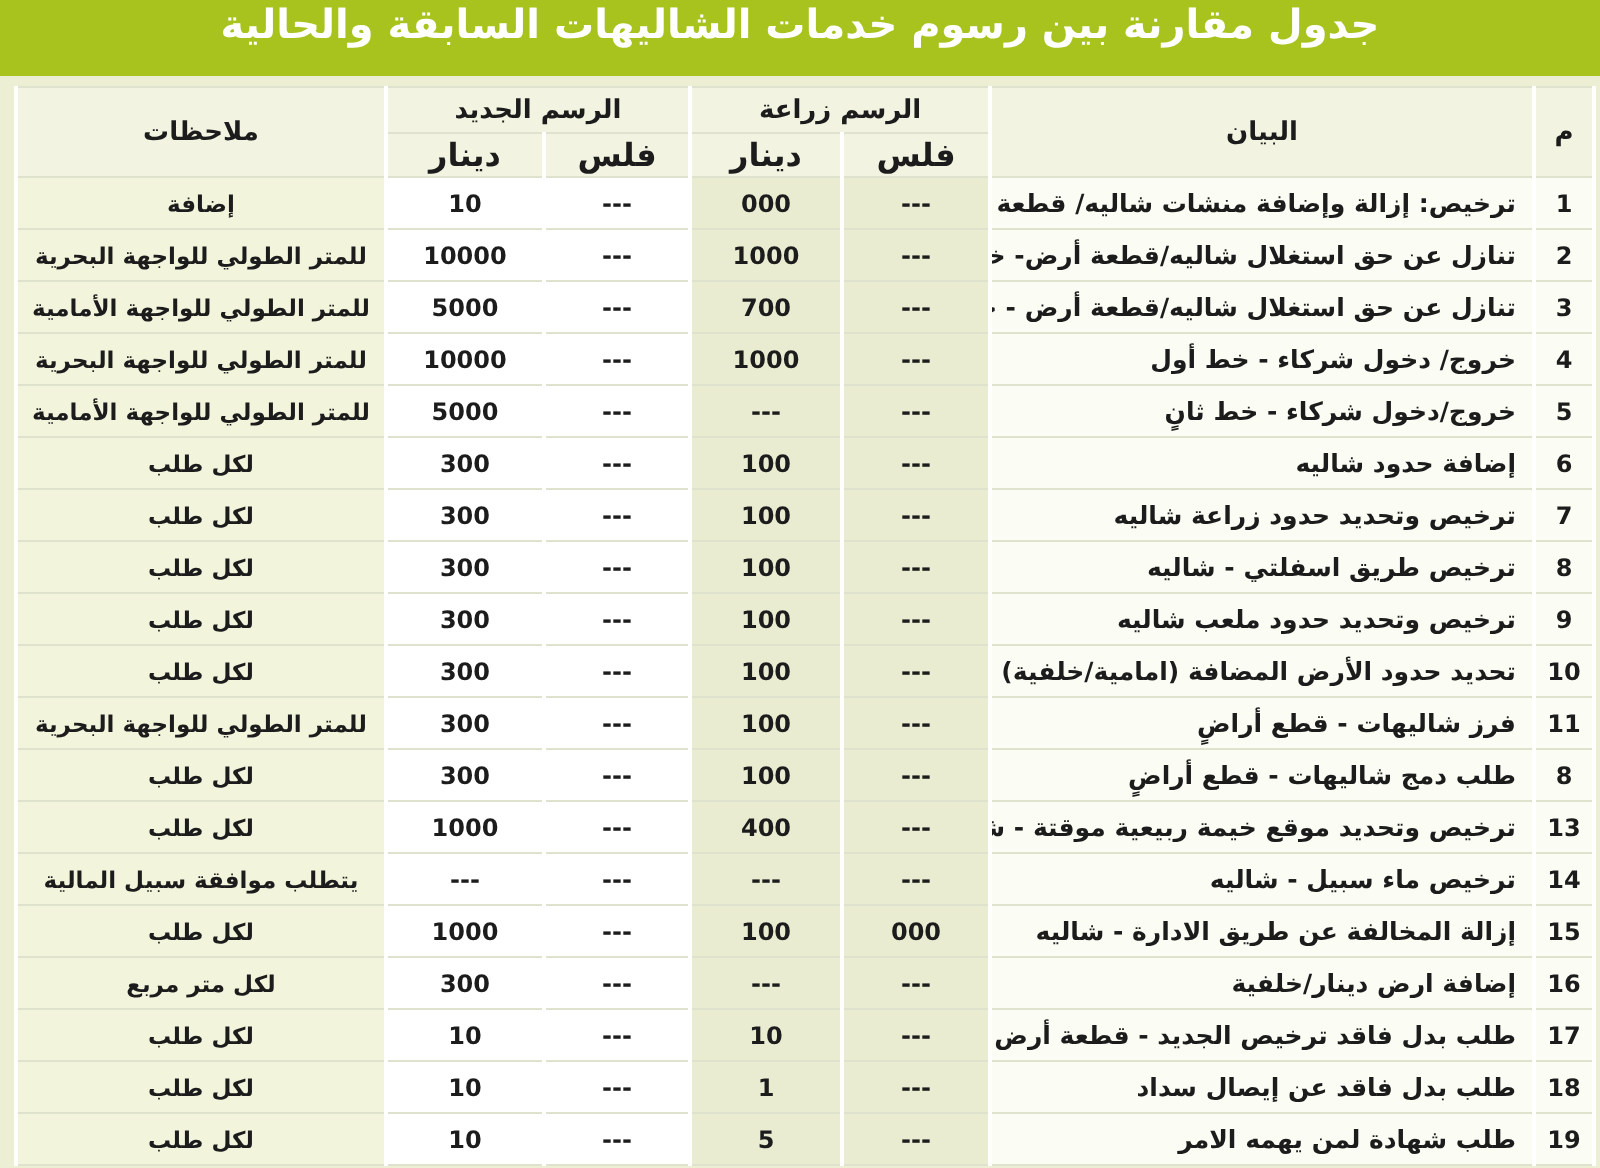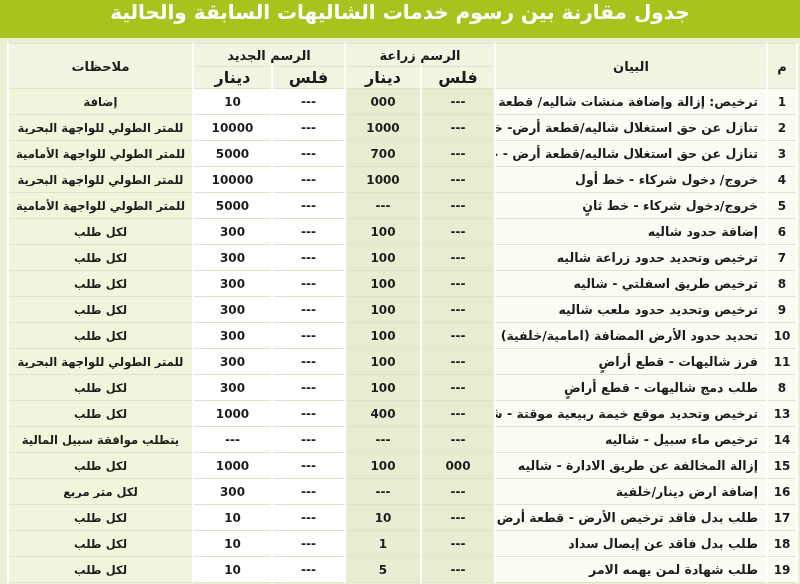--- a/index.html
+++ b/index.html
@@ -245,21 +245,21 @@
     <td class="num">16</td>
     <td class="desc">إضافة ارض دينار/خلفية</td>
     <td class="old">---</td>
     <td class="old">---</td>
     <td class="new">---</td>
     <td class="new">300</td>
     <td class="notes">لكل متر مربع</td>
   </tr>
         <tr>
     <td class="num">17</td>
-    <td class="desc">طلب بدل فاقد ترخيص الأرض - قطعة أرض</td>
+    <td class="desc">طلب بدل فاقد ترخيص الجديد - قطعة أرض</td>
     <td class="old">---</td>
     <td class="old">10</td>
     <td class="new">---</td>
     <td class="new">10</td>
     <td class="notes">لكل طلب</td>
   </tr>
         <tr>
     <td class="num">18</td>
     <td class="desc">طلب بدل فاقد عن إيصال سداد</td>
     <td class="old">---</td>

